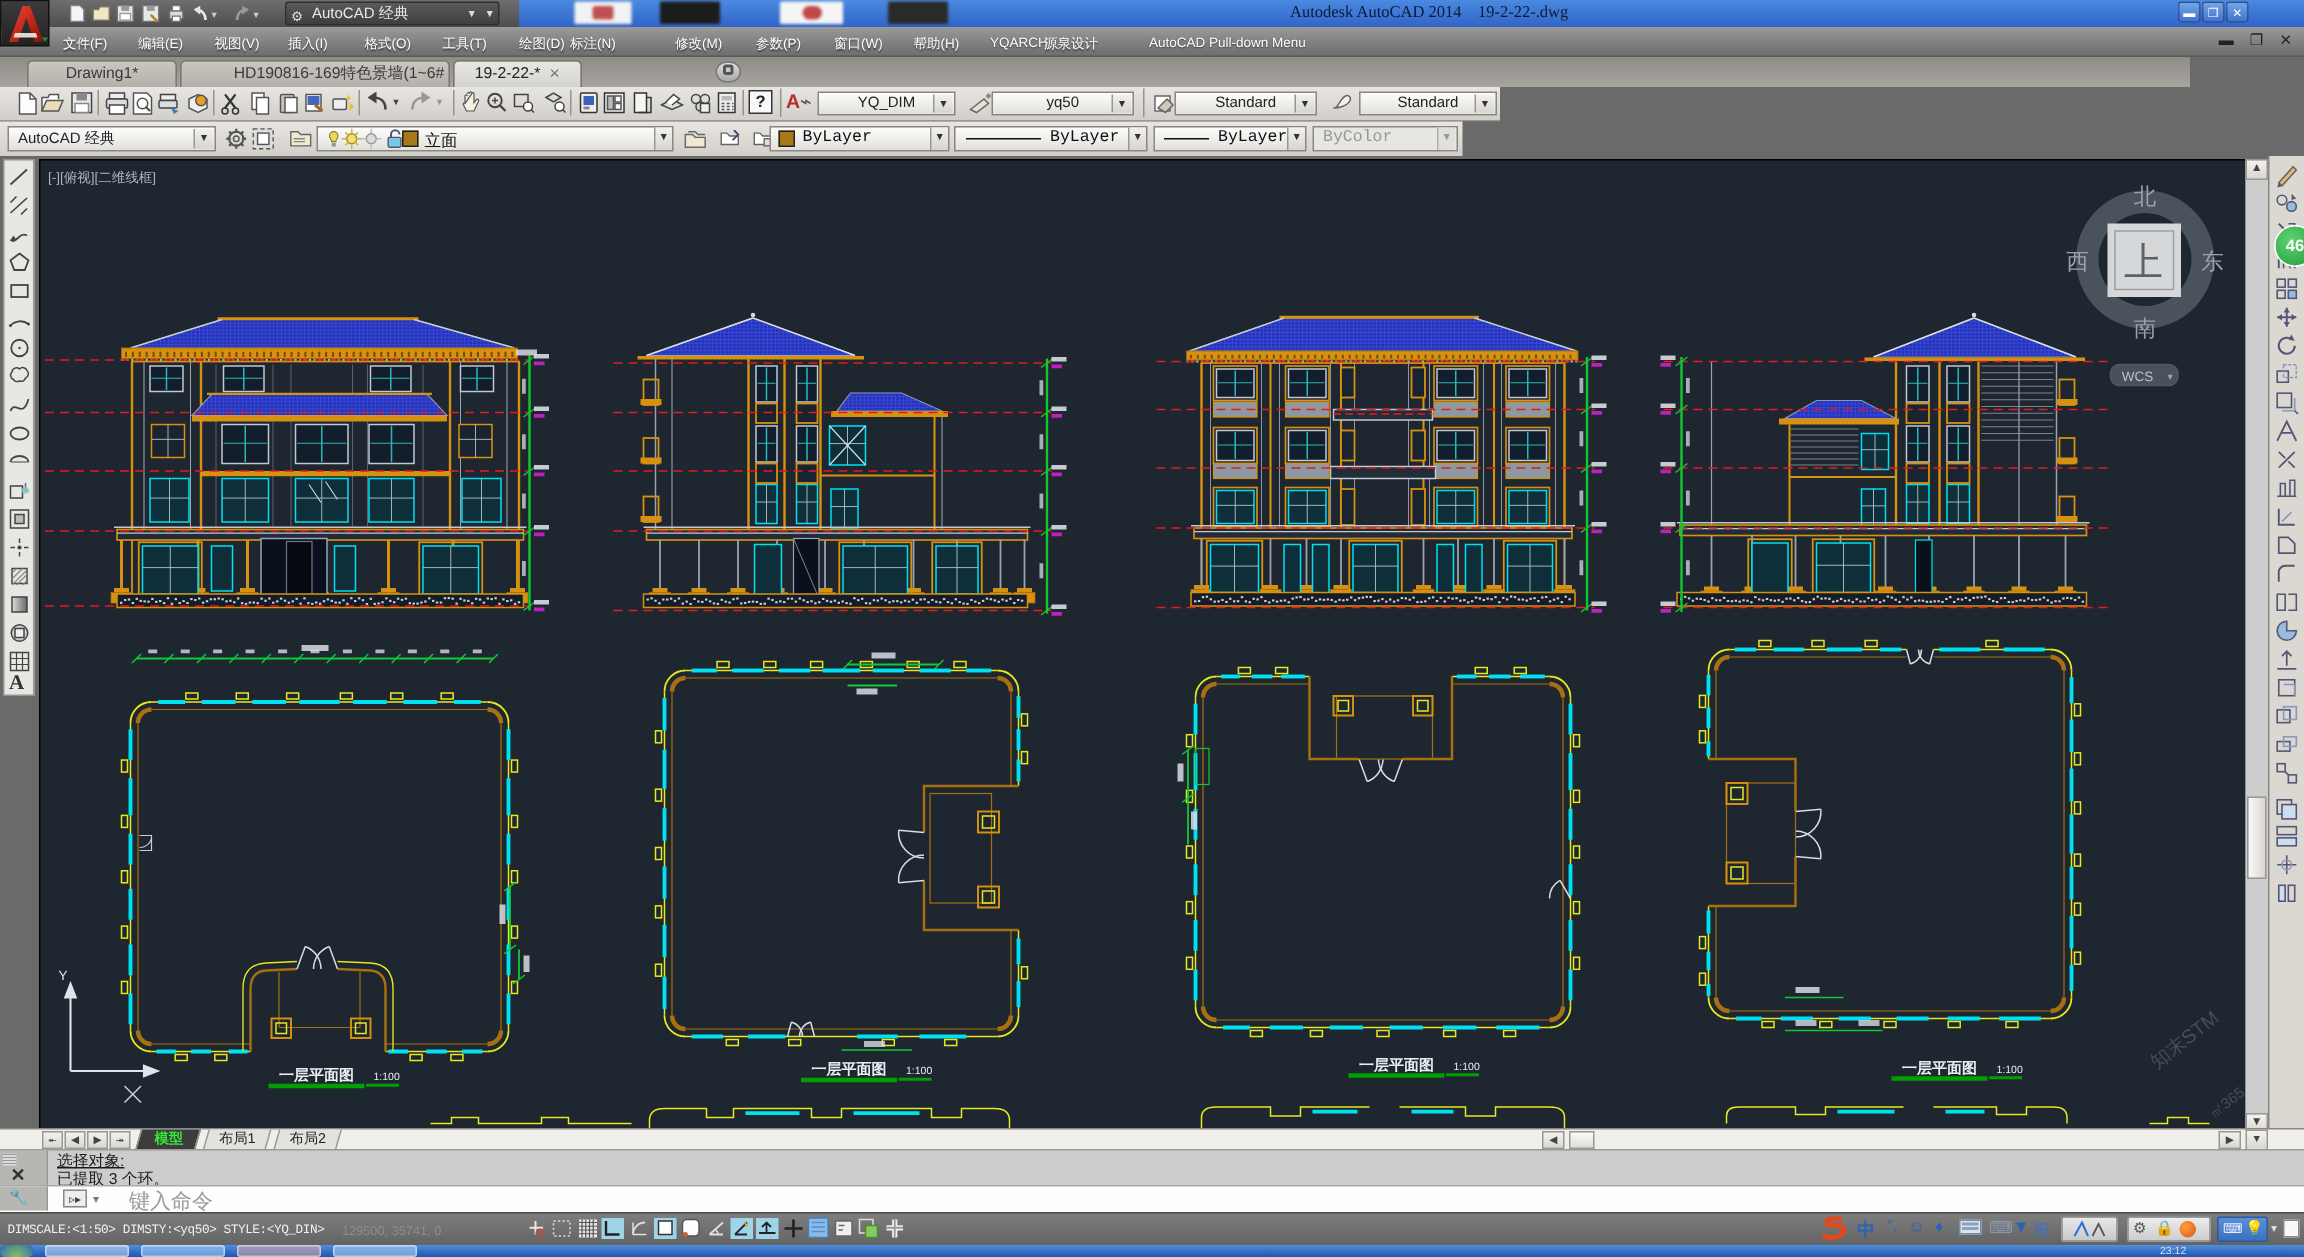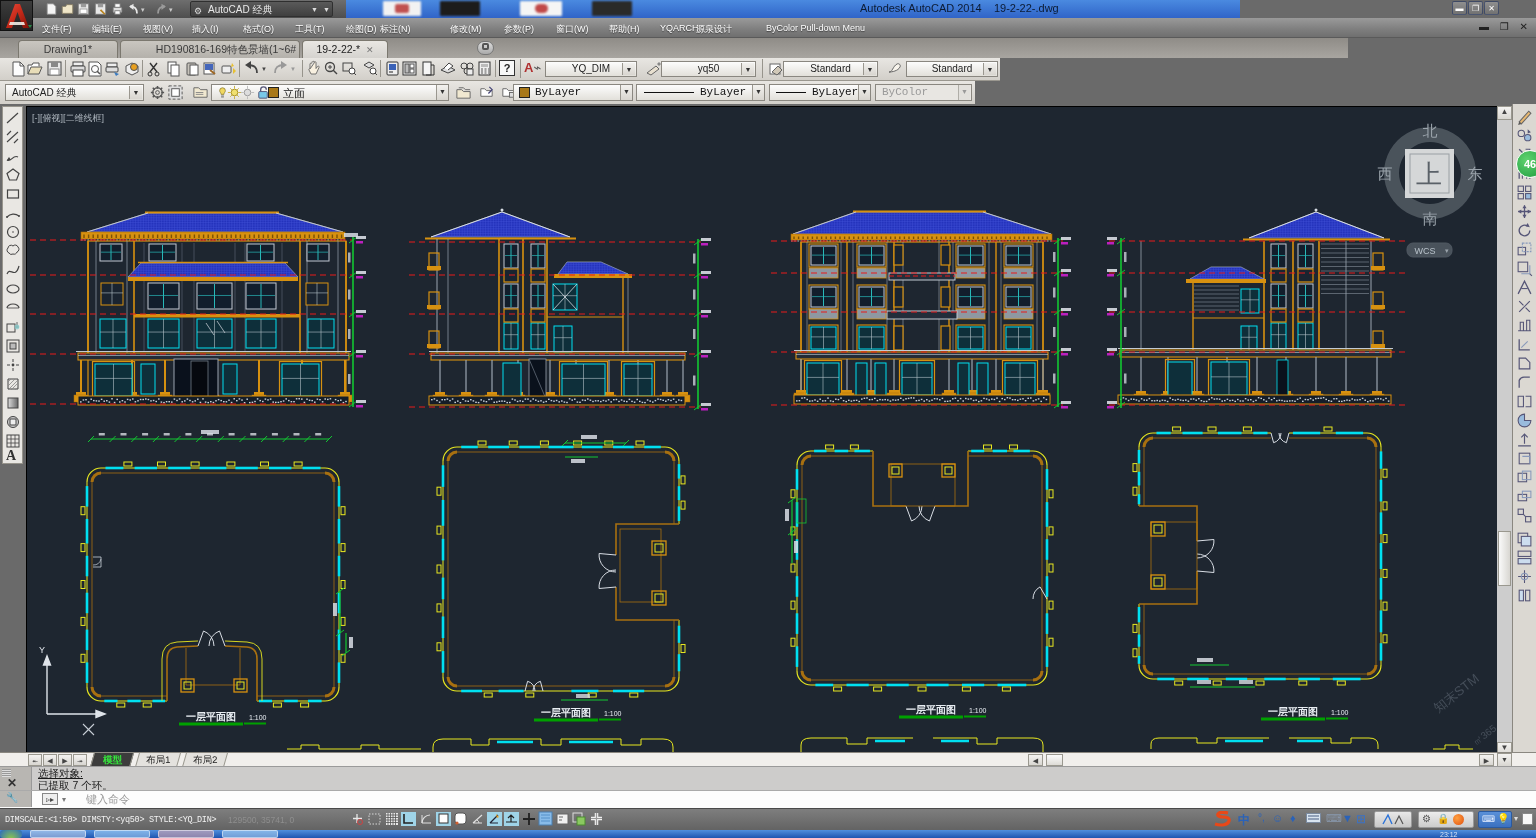--- a/index.html
+++ b/index.html
@@ -1,39 +1,39 @@
 <!DOCTYPE html>
 <html><head>
 <meta charset="utf-8">
 <style>
   * { margin:0; padding:0; box-sizing:border-box; }
   html,body { width:1536px; height:838px; overflow:hidden; font-family:"Liberation Sans", sans-serif; }
   #app { position:relative; width:1536px; height:838px; background:#6a6a6a; }
   .abs { position:absolute; }
 
   
-  #titlebar { left:0; top:0; width:1240px; height:18px;
-    background:linear-gradient(#4a8ae0,#3064c8); }
+  #titlebar { left:0; top:0; width:1536px; height:18px;
+    background:linear-gradient(#4a8ae0,#3064c8);font-family:Liberation Serif, serif; }
   #qat { left:0; top:0; width:346px; height:18px;
     background:linear-gradient(#6e6e6e,#4e4e4e); }
   #logo { left:0; top:0; width:33px; height:31px; background:linear-gradient(#3c3c3c,#222); border:1px solid #111; z-index:5;}
   .qicon { position:absolute; top:2px; width:15px; height:14px; }
   #wscombo { left:193px; top:1px; width:143px; height:16px; background:linear-gradient(#5a5a5a,#3f3f3f); border:1px solid #2f2f2f; border-radius:2px; color:#e8e8e8; font-size:10px; line-height:15px; padding-left:17px; }
   #titletext { left:860px; top:2px; color:#0b1b33; font-size:11px; }
   .thumb { position:absolute; top:1px; height:15px; border-radius:1px; filter:blur(1px); }
   .winbtn { position:absolute; top:1px; width:15px; height:14px; color:#fff; font-size:8px; text-align:center; line-height:14px; background:linear-gradient(rgba(255,255,255,.25),rgba(255,255,255,.05)); border:1px solid rgba(20,40,90,.55); border-radius:2px;}
 
   
   #menubar { left:0; top:18px; width:1536px; height:20px;
     background:linear-gradient(#9a9a9a,#7e7e7e 60%,#6f6f6f); border-bottom:1px solid #5a5a5a; }
   #menubar .mi { position:absolute; top:5px; color:#fff; font-size:9px; text-shadow:0 1px 1px rgba(0,0,0,.5); }
   #mdibtn { position:absolute; right:4px; top:3px; color:#222; font-size:10px; letter-spacing:4px; }
 
   
-  #tabbar { left:0; top:38px; width:1348px; height:20px; background:linear-gradient(#8f8c87,#a8a5a0); }
+  #tabbar { left:0; top:38px; width:1460px; height:20px; background:linear-gradient(#8f8c87,#a8a5a0); }
   .ftab { position:absolute; top:2px; height:18px; font-size:10.5px; color:#3a3a3a; text-align:center;
      border:1px solid #7b786f; border-bottom:none; border-radius:4px 4px 0 0; background:linear-gradient(#c9c6c0,#b4b1ab); line-height:17px; }
   .ftab.active { background:linear-gradient(#e9e7e3,#d5d3cf); color:#222; }
 
   
   #tbrow1 { left:0; top:58px; width:1000px; height:23px; background:linear-gradient(#e8e6e2,#d2cfc9); border-bottom:1px solid #9a978f; }
   #tbrow2 { left:0; top:81px; width:1536px; height:23px; background:#6a6a6a; }
   #tbrow2l { left:0; top:81px; width:1536px; height:23px; background:linear-gradient(#e8e6e2,#d2cfc9); width:975px; }
   .combo { position:absolute; background:linear-gradient(#fdfdfd,#e2e0da); border:1px solid #8a8780; font-size:10px; color:#222; }
   .combo .arr { position:absolute; right:1px; top:1px; bottom:1px; width:13px; background:linear-gradient(#f2f1ee,#d8d5cf); border-left:1px solid #9a978f; text-align:center; color:#333; font-size:7px; line-height:14px;}
@@ -2347,21 +2347,21 @@
     <div class="mi" style="left:243px">格式(O)</div>
     <div class="mi" style="left:295px">工具(T)</div>
     <div class="mi" style="left:346px">绘图(D)</div>
     <div class="mi" style="left:380px">标注(N)</div>
     <div class="mi" style="left:450px">修改(M)</div>
     <div class="mi" style="left:504px">参数(P)</div>
     <div class="mi" style="left:556px">窗口(W)</div>
     <div class="mi" style="left:609px">帮助(H)</div>
     <div class="mi" style="left:660px">YQARCH</div>
     <div class="mi" style="left:696px">源泉设计</div>
-    <div class="mi" style="left:766px">ByColor Pull-down Menu</div>
+    <div class="mi" style="left:766px">AutoCAD Pull-down Menu</div>
     <div id="mdibtn">▬ ❐ ✕</div>
   </div>
   <div class="abs" id="tabbar">
     <div class="ftab" style="left:18px; width:100px;">Drawing1*</div>
     <div class="ftab" style="left:120px; width:180px;padding-left:32px;">HD190816-169特色景墙(1~6#箱)*</div>
     <div class="ftab active" style="left:302px; width:86px;">19-2-22-*&nbsp;&nbsp;<span style="color:#777;font-size:9px;">✕</span></div>
     <div style="position:absolute;left:477px;top:3px;width:17px;height:14px;border-radius:7px;background:linear-gradient(#ddd,#aaa);border:1px solid #777;">
         <div style="width:7px;height:7px;border:2px solid #555;border-radius:2px;margin:1px auto;"></div>
       </div>
   </div>
@@ -2590,29 +2590,29 @@
     <div style="position:absolute;left:1046px;top:1px;width:17px;height:12px;background:linear-gradient(#fcfcfc,#dddbd6);border:1px solid #9a988f;"></div>
     <div class="sbtn" style="left:1479px;top:1px;width:15px;height:12px;font-size:7px;line-height:11px;">▶</div>
     <div class="sbtn" style="left:1497px;top:0px;width:15px;height:14px;font-size:7px;line-height:12px;">▼</div>
   </div>
   <div class="abs" id="cmdhist">
     <div style="position:absolute;left:0;top:0;width:32px;height:24px;background:#b8b6b2;border-right:1px solid #999;">
       <div style="position:absolute;left:2px;top:2px;width:9px;height:8px;background:repeating-linear-gradient(#999 0 1px,#ddd 1px 2px);"></div>
       <div style="position:absolute;left:7px;top:9px;color:#333;font-weight:bold;font-size:12px;">✕</div>
     </div>
     <div class="abs" style="left:38px; top:0px;text-decoration:underline;">选择对象:</div>
-    <div class="abs" style="left:38px; top:12px;">已提取 7 个环。</div>
+    <div class="abs" style="left:38px; top:12px;">已提取 3 个环。</div>
   </div>
   <div class="abs" id="cmdinput">
     <div style="position:absolute;left:0;top:0;width:32px;height:16px;background:#b8b6b2;border-right:1px solid #999;">
       <div style="position:absolute;left:6px;top:1px;color:#555;font-size:10px;">🔧</div>
     </div>
     <div style="position:absolute;left:42px;top:2px;width:16px;height:12px;border:1px solid #888;background:#eee;color:#444;font-size:8px;text-align:center;line-height:11px;">▹▸</div>
     <div style="position:absolute;left:62px;top:4px;color:#777;font-size:8px;">▾</div>
-    <div style="position:absolute;left:86px;top:1px;color:#9a9a9a;font-size:11px;">键入命令</div>
+    <div style="position:absolute;left:86px;top:1px;color:#9a9a9a;font-size:14px;">键入命令</div>
   </div>
   <div class="abs" id="statusbar">
     <div style="position:absolute;left:5px;top:6px;font-size:8.5px;letter-spacing:-0.3px;font-family:'Liberation Mono',monospace;color:#f2f2f2;">DIMSCALE:&lt;1:50&gt; DIMSTY:&lt;yq50&gt; STYLE:&lt;YQ_DIN&gt;</div>
     <div style="position:absolute;left:228px;top:6px;font-size:8.5px;font-family:Liberation Sans, sans-serif;color:#8e8e8e;">129500, 35741, 0</div>
     <svg style="position:absolute;left:350px;top:2px;" width="270" height="18" viewBox="0 0 270 18">
       <g>
         <g transform="translate(0,0)">
             <path d="M7 3v9M3 7.5h9" stroke="#e8e8e8" stroke-width="1.3"></path>
             <circle cx="10" cy="11" r="2.5" fill="none" stroke="#d04040"></circle>
           </g>

